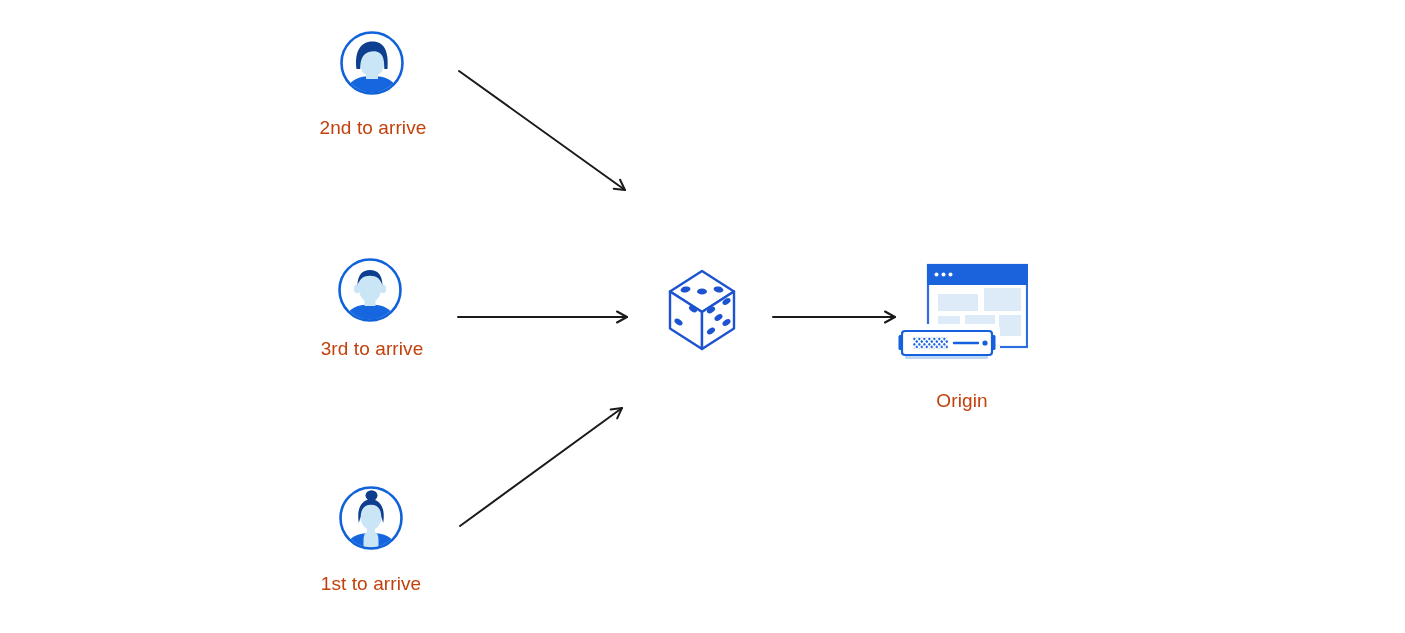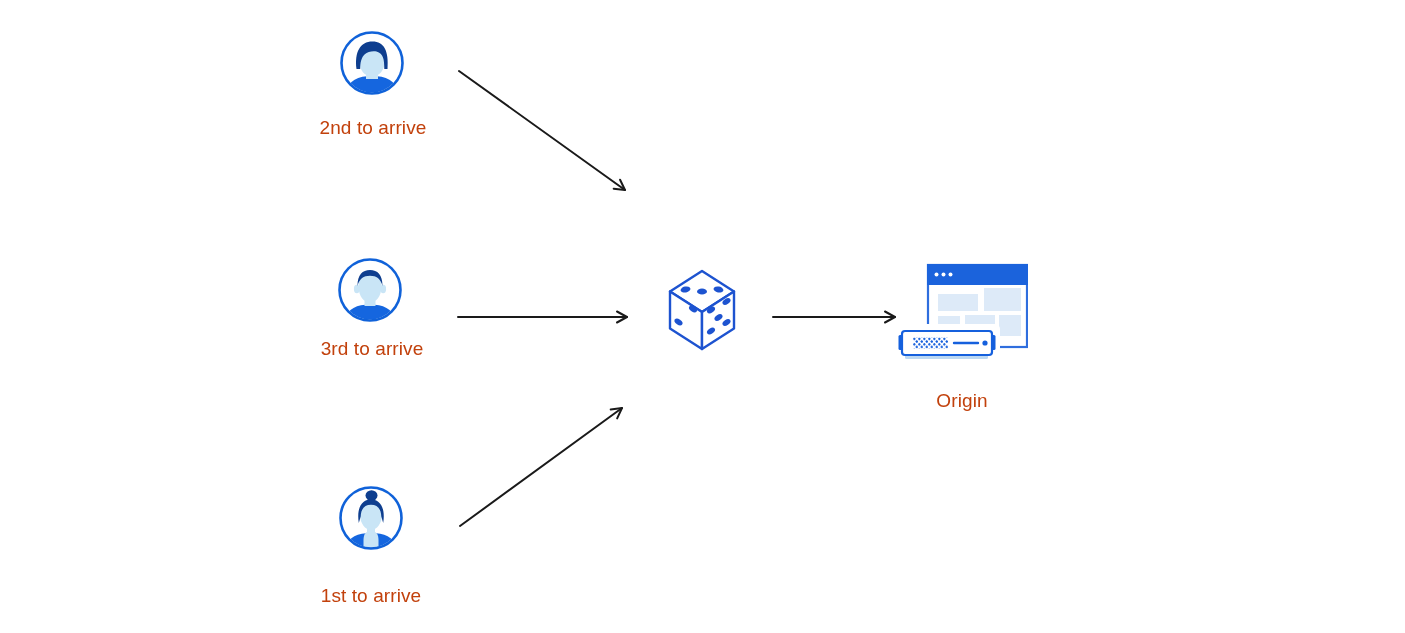--- a/index.html
+++ b/index.html
@@ -118,21 +118,21 @@
       <g clip-path="url(#clipC)">
         <path d="M7 66 C9 52.5 18.5 48 33 48 C47.5 48 57 52.5 59 66 Z" fill="#1566df"></path>
         <path d="M25.5 66 L25.5 55 C25.5 49 28 46 33 46 C38 46 40.5 49 40.5 55 L40.5 66 Z" fill="#c9e5f6"></path>
         <rect x="29" y="36" width="8" height="12" fill="#c9e5f6"></rect>
         <ellipse cx="33.5" cy="10.5" rx="6" ry="5.2" fill="#0e3e8f"></ellipse>
         <path d="M33 17 C40 17 44.5 22 44 30.5 C43.5 38.5 39 45 33 45 C27 45 22.5 38.5 22 30.5 C21.5 22 26 17 33 17 Z" fill="#c9e5f6"></path>
         <path d="M20.8 38 C18.2 21 25 14.5 33 14.5 C41 14.5 47.8 21 45.2 38 L43.3 31.5 C43 23.8 39.5 19.8 33 19.8 C26.5 19.8 23 23.8 22.7 31.5 Z" fill="#0e3e8f"></path>
       </g>
       <circle cx="33" cy="33" r="30.5" fill="none" stroke="#1062d9" stroke-width="2.6"></circle>
     </svg>
-    <div class="node-label" style="left:-37px; top:100px;">1st to arrive</div>
+    <div class="node-label" style="left:-37px; top:88px;">1st to arrive</div>
   </div>
 
   <div class="abs" style="left:668px; top:269px;">
     <svg width="68" height="82" viewBox="0 0 68 82">
       <g stroke="#1d53d0" stroke-width="2.4" stroke-linejoin="round" fill="#ffffff">
         <path d="M34 2 L66 22.5 L34 43 L2 22.5 Z"></path>
         <path d="M2 22.5 L34 43 L34 80 L2 59.5 Z"></path>
         <path d="M66 22.5 L34 43 L34 80 L66 59.5 Z"></path>
       </g>
       <g fill="#1d53d0">

